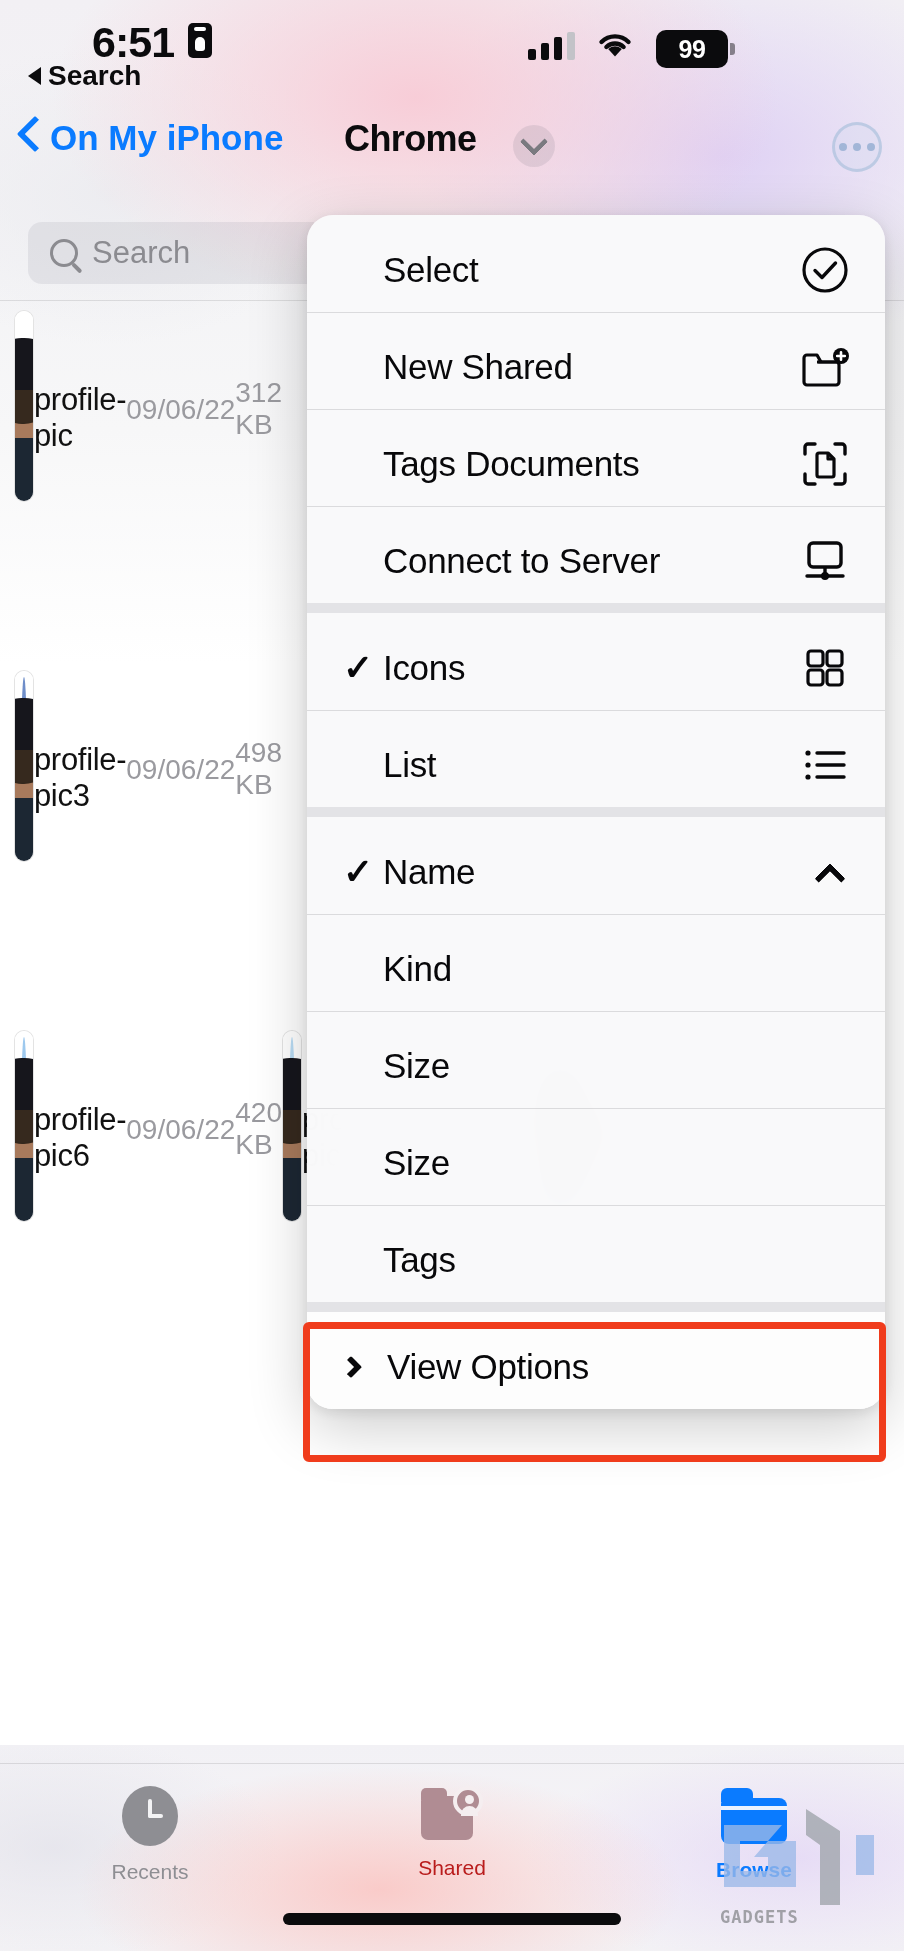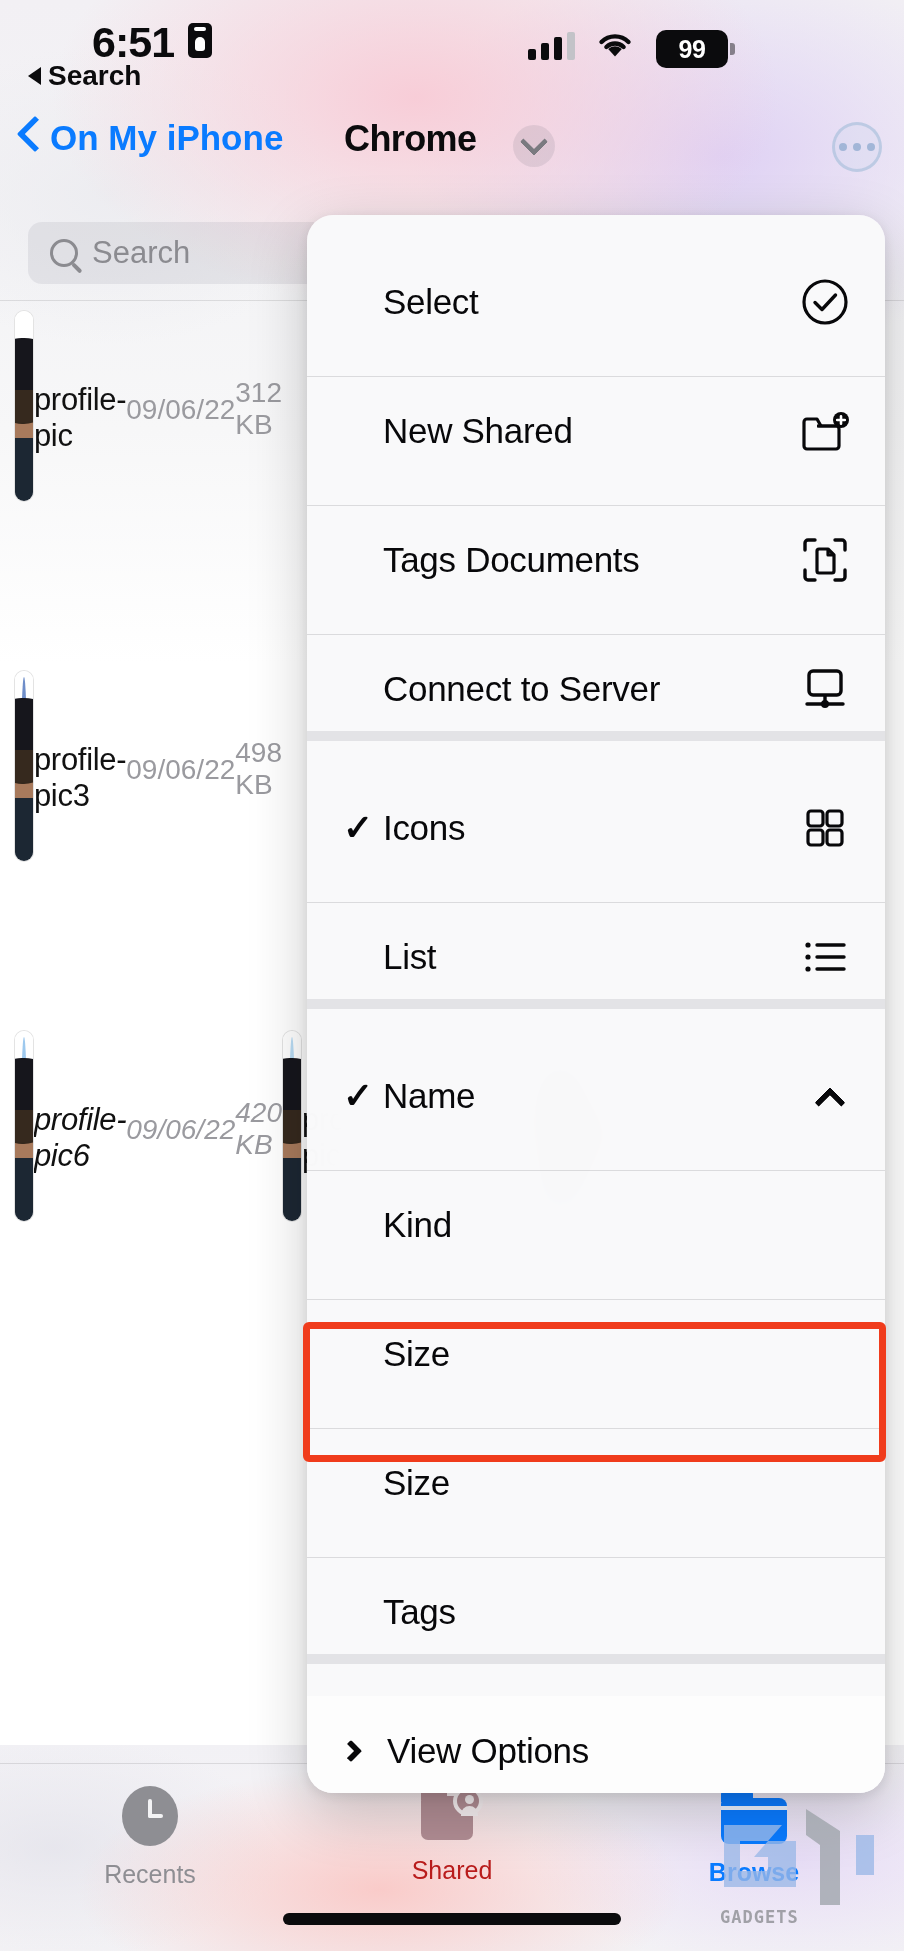--- a/index.html
+++ b/index.html
@@ -216,21 +216,21 @@
     background: rgba(249,249,250,0.985);
     border-radius: 26px;
     box-shadow: 0 18px 60px rgba(0,0,0,0.20), 0 3px 14px rgba(0,0,0,0.10);
     overflow: hidden; z-index: 10;
     backdrop-filter: blur(24px);
   }
   .mrow {
     position: relative; height: 97px;
     display: flex; align-items: center;
     padding: 12px 34px 0 36px;
-    font-size: 35px; color: #08080a; letter-spacing:-0.3px;margin-top:32px;
+    font-size: 35px; color: #08080a; letter-spacing:-0.3px;
   }
   .mrow + .mrow { border-top: 1px solid rgba(60,60,67,0.16); }
   .mgroup + .mgroup { border-top: 10px solid rgba(120,120,128,0.17); }
   .mrow .chk { width: 40px; font-size: 36px; font-weight: 700; color:#08080a; }
   .mrow .chk.blank { }
   .mrow .lbl { flex: 1; }
   .mrow .ico { width: 52px; height: 52px; position: relative; flex: 0 0 52px; }
   .mrow .chevr { width: 40px; position: relative; margin-right: 4px; }
   .mrow.highlight { background: rgba(255,255,255,0.6); }
 
@@ -256,21 +256,21 @@
   
   #tabbar {
     position: absolute; left: 0; top: 1763px; width: 904px; height: 188px;
     border-top: 1px solid rgba(0,0,0,0.10);
     z-index: 8;
   }
   .tab {
     position: absolute; top: 22px; width: 300px;
     display:flex; flex-direction:column; align-items:center; gap: 14px;
   }
-  .tab .tlabel { font-size: 25px; }
+  .tab .tlabel { font-size: 21px; }
   .tab.inactive .tlabel { color:#8e8e93; }
   .tab.shared .tlabel { color:#b91c1c; }
   .tab.active .tlabel { color:#0a7bff; font-weight:600; }
 
   .ic-clock{ width:56px; height:60px; border-radius:50%; background:#8e8e93; position:relative;}
   .ic-clock::before{content:"";position:absolute;left:26px;top:13px;width:4px;height:19px;background:#f3f3f5;border-radius:2px;}
   .ic-clock::after{content:"";position:absolute;left:26px;top:28px;width:15px;height:4px;background:#f3f3f5;border-radius:2px;}
 
   .ic-sharedfolder{ width:62px; height:56px; position:relative;}
   .ic-sharedfolder .fb{position:absolute;left:0;top:10px;width:52px;height:44px;background:#b08c93;border-radius:5px 7px 7px 7px;}
@@ -391,21 +391,21 @@
               <div class="beard"></div>
               <div class="hair"></div>
           </div>
         </div>
       </div>
       <div class="fname">profile-pic3</div>
       <div class="fdate">09/06/22</div>
       <div class="fsize">498 KB</div>
     </div>
 
-    <div class="cell" style="left:14px; top:720px;font-style:italic;">
+    <div class="cell" style="left:14px; top:720px;">
       <div class="thumb">
         <div class="av">
           <div class="bg"></div>
           <div class="ring" style="background:#9ec9ee;"></div>
           <div class="ring" style="inset:22px; background:#ffffff;"></div>
           <div class="person">
             <div class="jacketL"></div>
               <div class="jacketR"></div>
             <div class="tee"></div>
             <div class="hoodL"></div>

